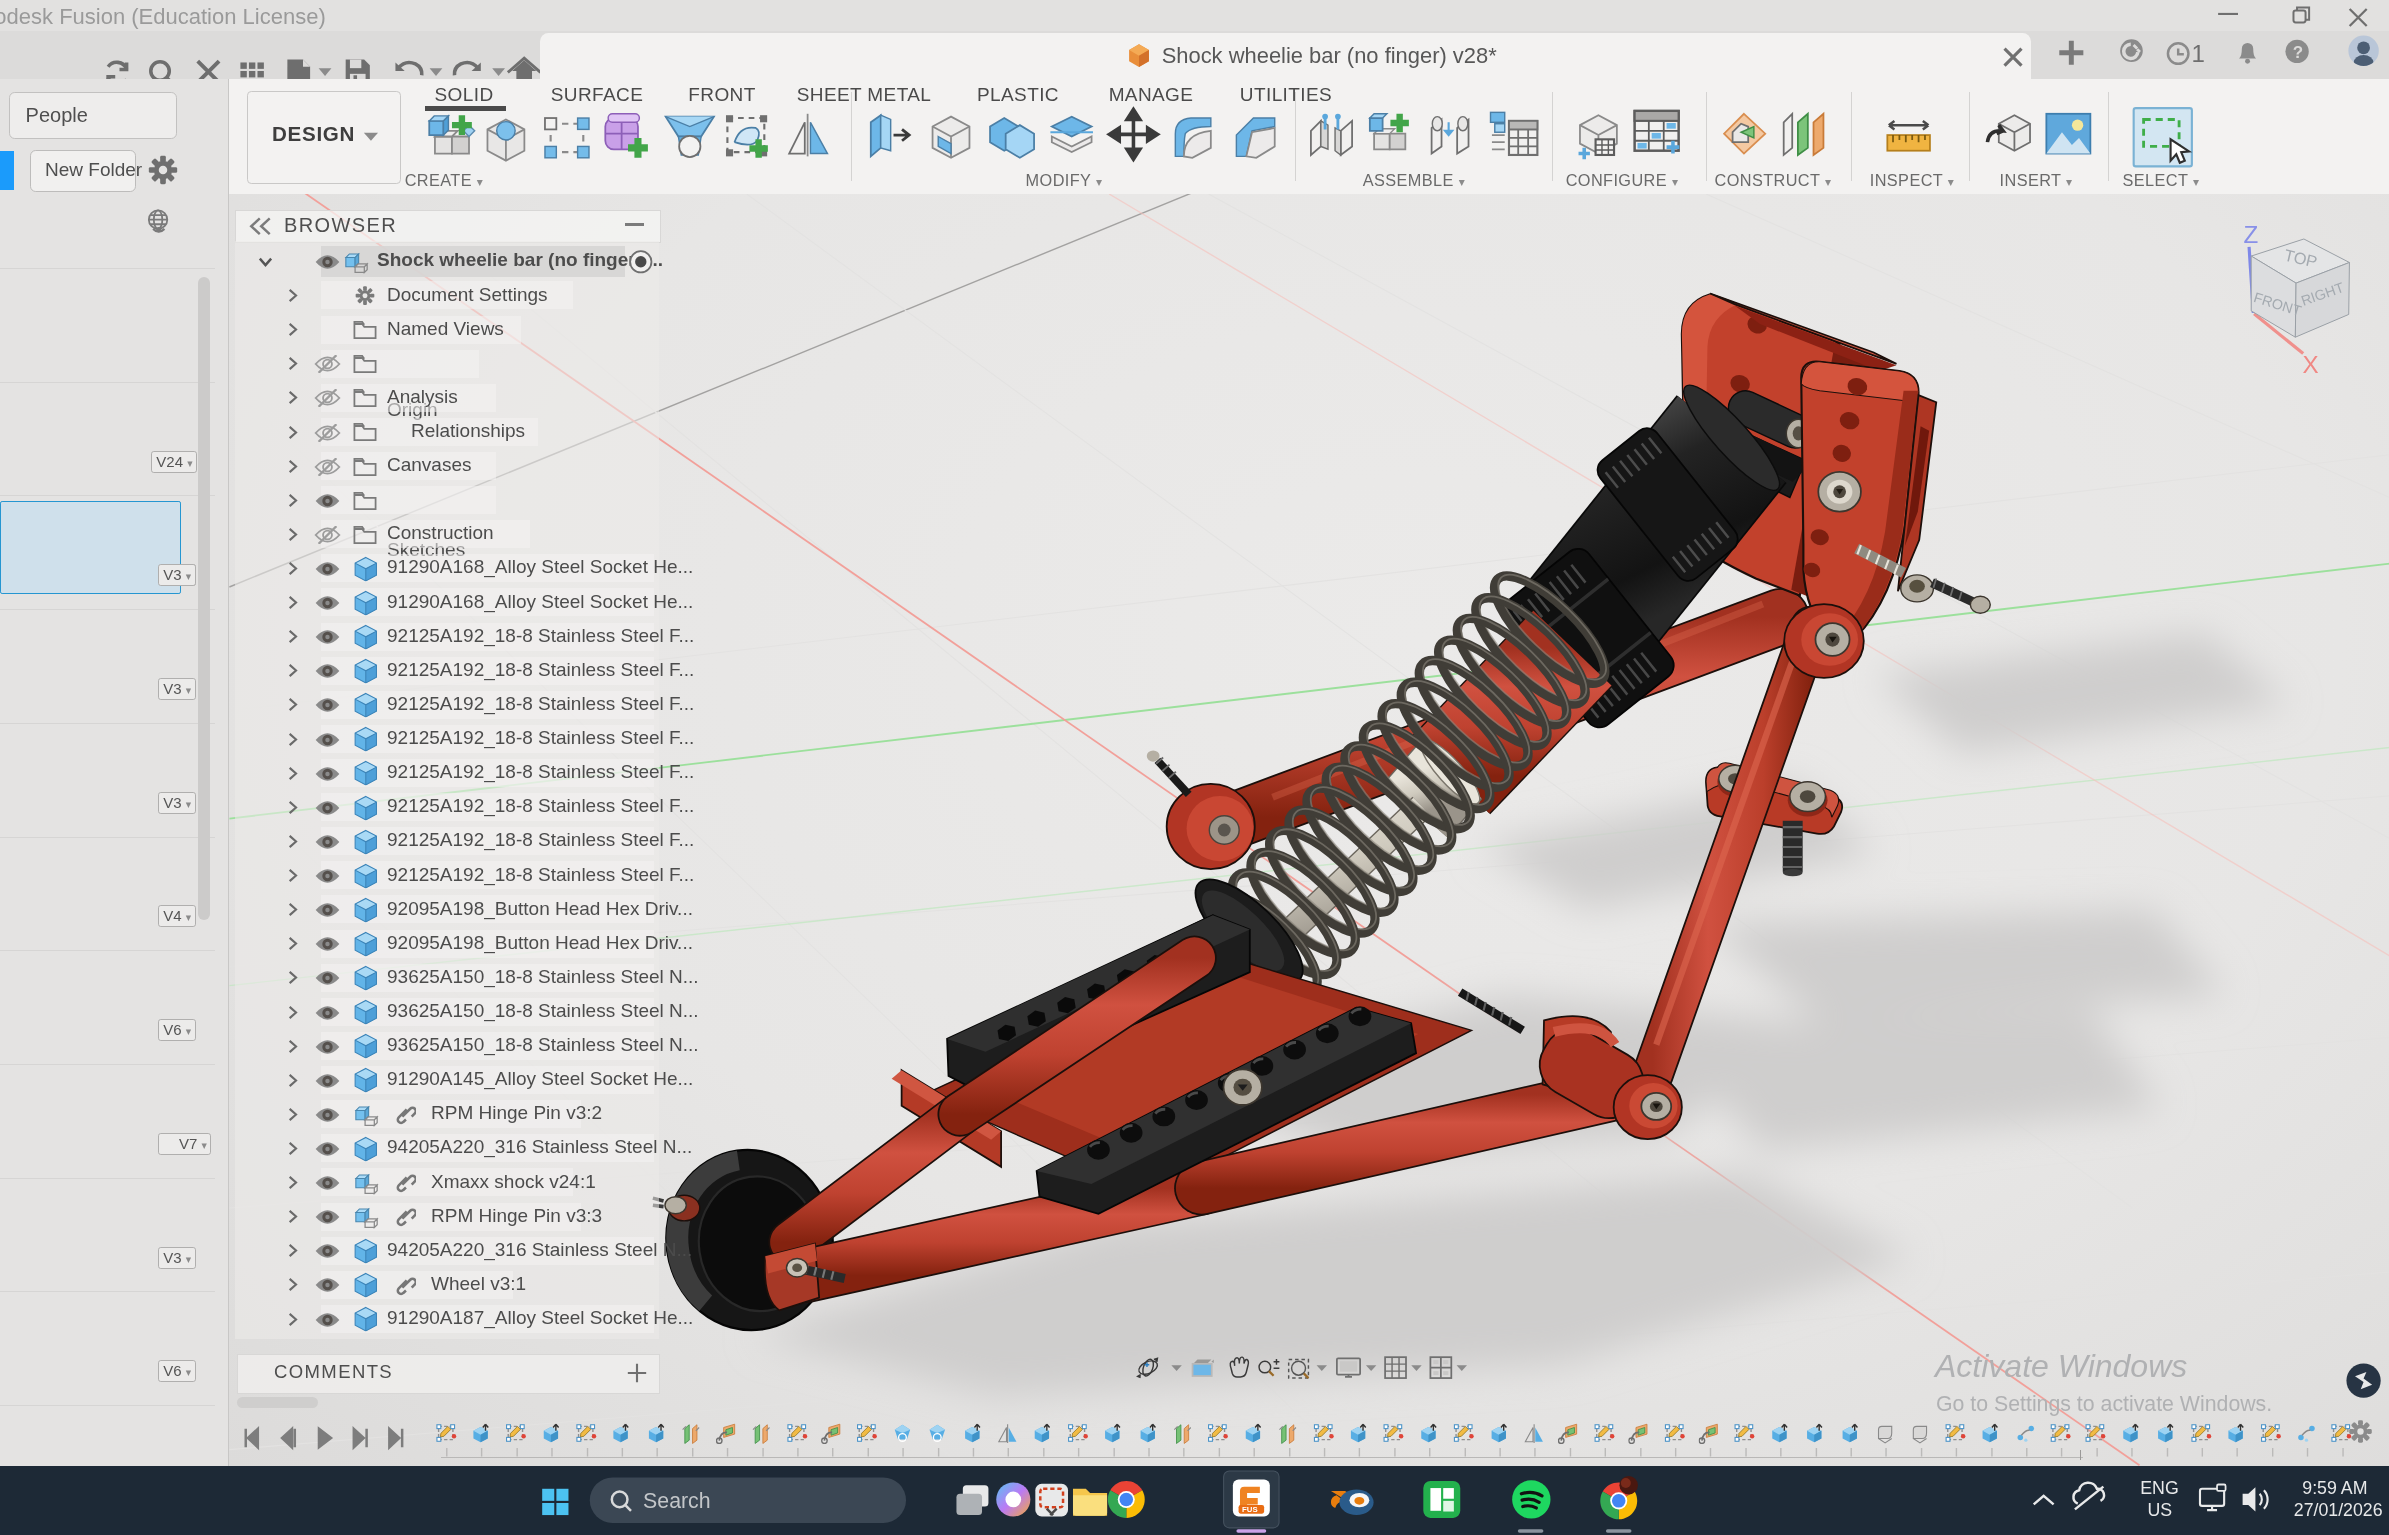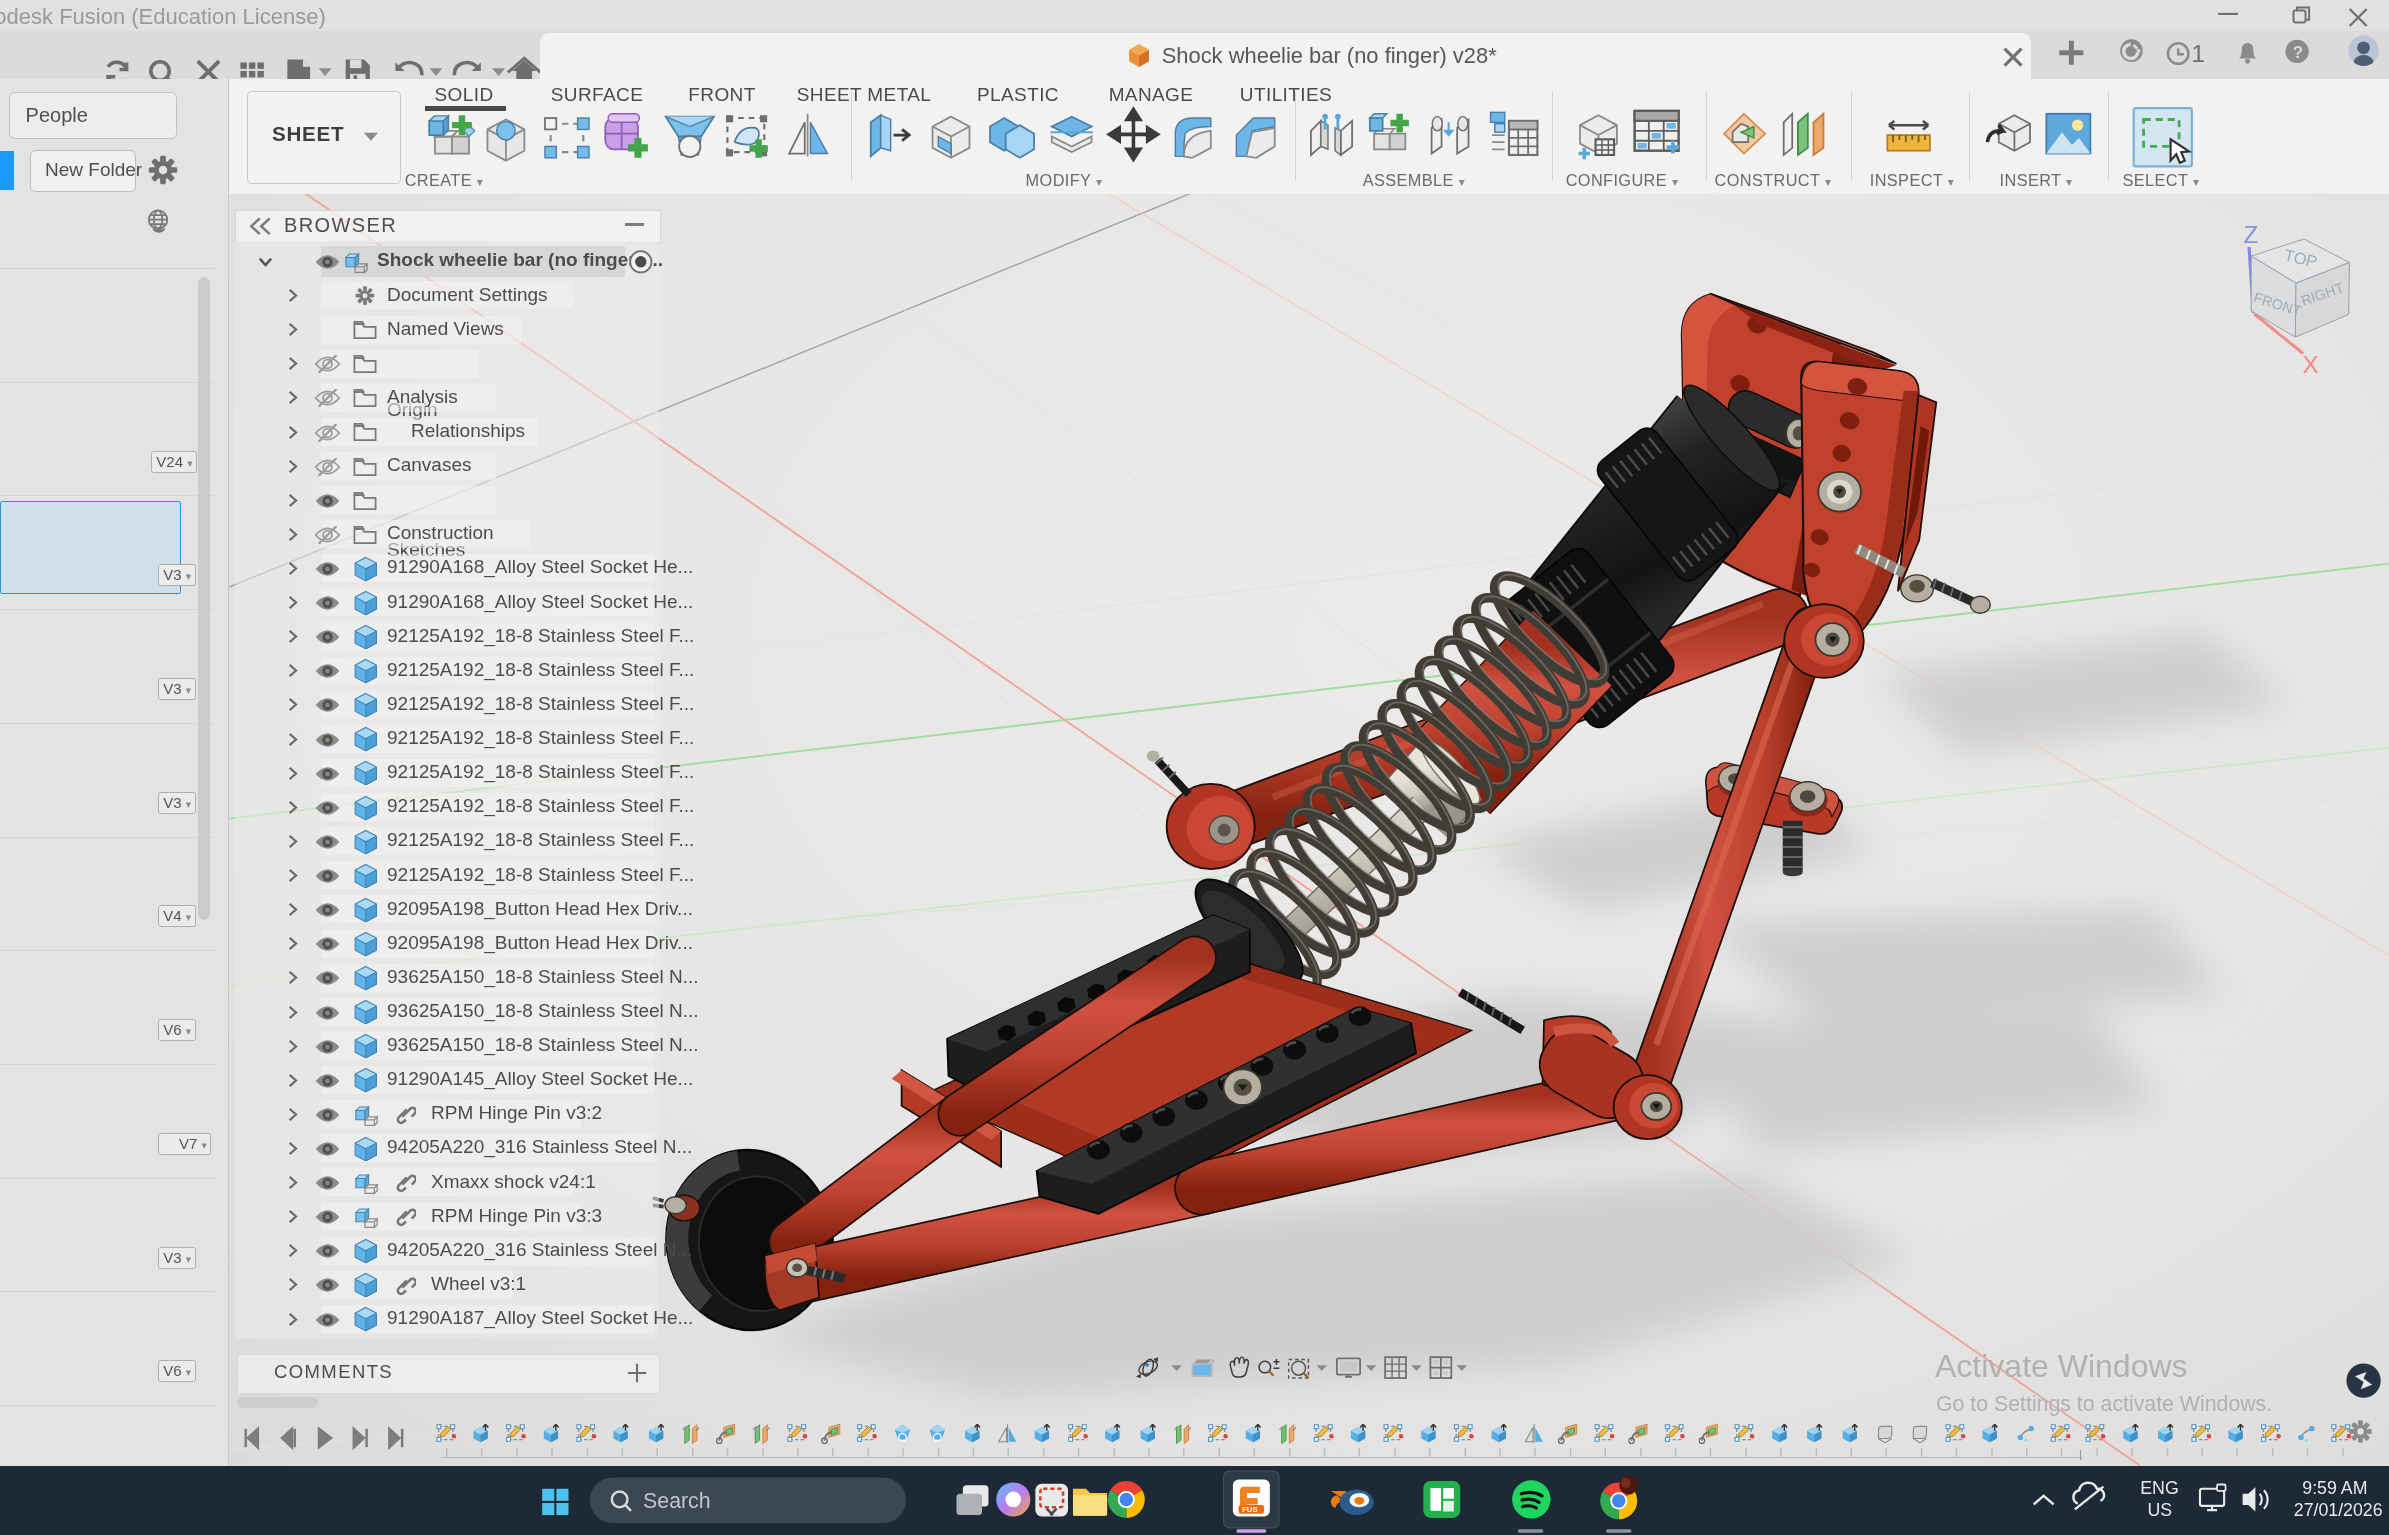--- a/index.html
+++ b/index.html
@@ -112,21 +112,21 @@
         <circle r="21.5"></circle>
       </clipPath>
       <g clip-path="url(#avc)" fill="#4c5e74">
         <circle cy="-4" r="9"></circle>
         <ellipse cy="17" rx="14" ry="11"></ellipse>
       </g>
     </g>
   </svg>
 <div id="ribbon" class="abs"></div>
 <div class="abs" style="left:247px;top:91px;width:152px;height:91px;border:0.7px solid #c9c8c7;border-radius:4.3px;"></div>
-<div class="abs" style="left:272px;top:122px;font-size:20.6px;color:#3e3e3e;font-weight:bold;letter-spacing:0.7px;">SHEET</div>
+<div class="abs" style="left:272px;top:122px;font-size:20.6px;color:#3e3e3e;font-weight:bold;letter-spacing:0.7px;">DESIGN</div>
 <svg class="abs" style="left:361px;top:130px" width="21.3" height="14.2" viewBox="0 0 30 20">
     <path d="M4 4 l10 11 10-11 z" fill="#8b8b8b"></path>
   </svg>
 <div class="abs tablabel" style="left:464px;top:84px;transform:translateX(-50%);">SOLID</div>
 <div class="abs tablabel" style="left:597px;top:84px;transform:translateX(-50%);">SURFACE</div>
 <div class="abs tablabel" style="left:722px;top:84px;transform:translateX(-50%);">FRONT</div>
 <div class="abs tablabel" style="left:864px;top:84px;transform:translateX(-50%);">SHEET METAL</div>
 <div class="abs tablabel" style="left:1018px;top:84px;transform:translateX(-50%);">PLASTIC</div>
 <div class="abs tablabel" style="left:1151px;top:84px;transform:translateX(-50%);">MANAGE</div>
 <div class="abs tablabel" style="left:1286px;top:84px;transform:translateX(-50%);">UTILITIES</div>
@@ -1357,21 +1357,21 @@
         <rect x="0" y="0" width="36" height="36" fill="none" stroke="#6f6f6f" stroke-width="3"></rect>
         <path d="M18 0 v36 M0 18 h36" stroke="#6f6f6f" stroke-width="3"></path>
         <rect x="5" y="5" width="9" height="7" fill="#c9c8c7"></rect>
         <rect x="22" y="5" width="9" height="7" fill="#c9c8c7"></rect>
         <rect x="5" y="24" width="9" height="7" fill="#c9c8c7"></rect>
         <rect x="22" y="24" width="9" height="7" fill="#c9c8c7"></rect>
       </g>
       <path d="M551 16 l9 10 9 -10 z" fill="#8b8b8b"></path>
     </g>
   </svg>
-<div class="abs" style="left:1935px;top:1348px;font-size:32px;color:#b0b1b3;">Activate Windows</div>
+<div class="abs" style="left:1935px;top:1348px;font-size:32px;color:#b0b1b3;font-style:italic;">Activate Windows</div>
 <div class="abs" style="left:1936px;top:1392px;font-size:21.3px;color:#b0b1b3;">Go to Settings to activate Windows.</div>
 <svg class="abs" style="left:2345px;top:1362px" width="40" height="40" viewBox="0 0 56 56">
     <circle cx="26" cy="26" r="24" fill="#273444"></circle>
     <path d="M14 20 L30 14 L26 23 L38 32 L22 38 L26 28 Z" fill="#e8e9ea"></path>
   </svg>
 <svg class="abs" style="left:2232px;top:209px" width="158" height="171" viewBox="0 0 222 240">
     <text x="16" y="48" font-size="34" fill="#8890e8" font-family="Liberation Sans">Z</text>
     <path d="M24 53 L30 146" stroke="#7f88e8" stroke-width="4.5"></path>
     <path d="M31 147 L100 203" stroke="#f0908c" stroke-width="4.5"></path>
     <text x="99" y="230" font-size="34" fill="#f08884" font-family="Liberation Sans">X</text>

